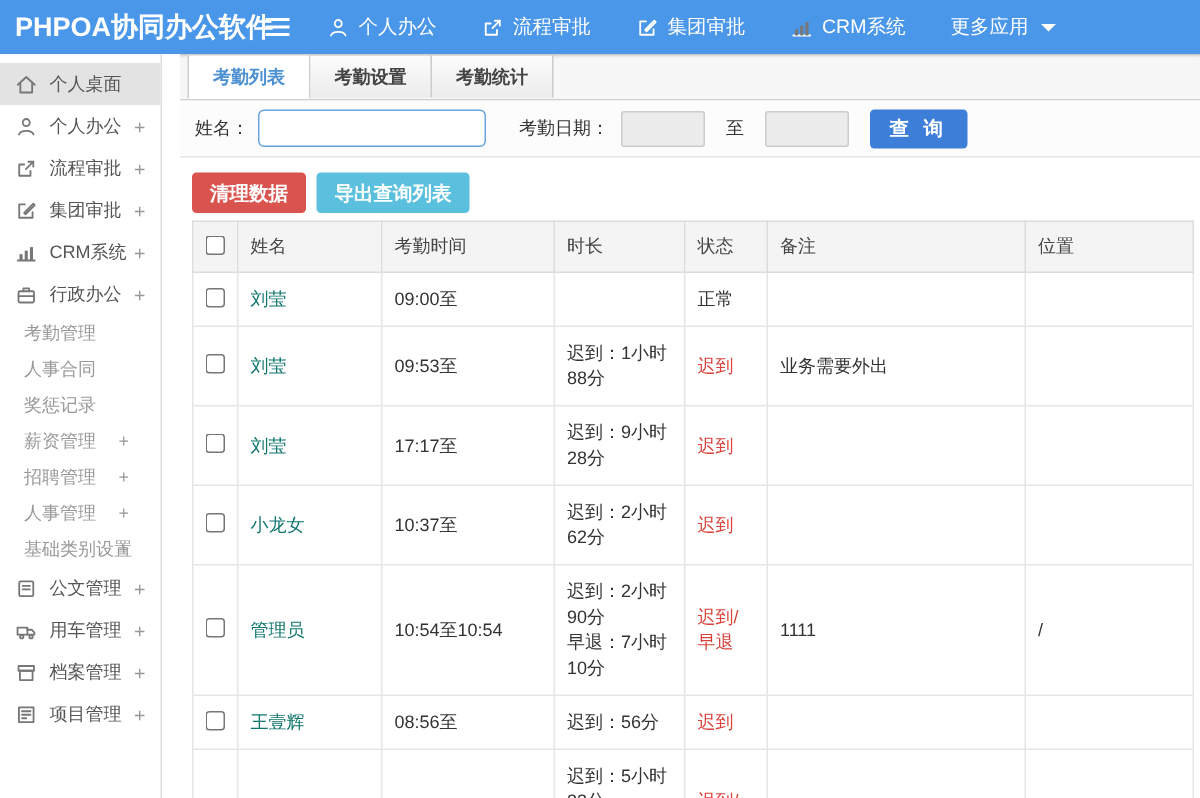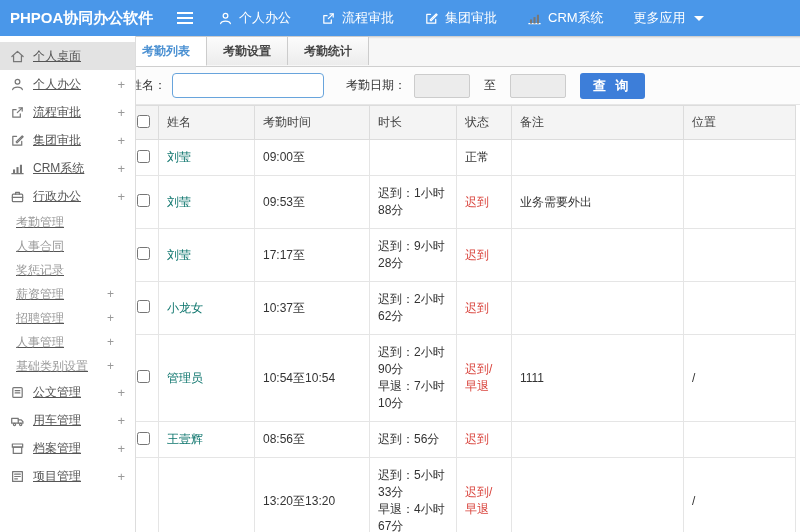--- a/index.html
+++ b/index.html
@@ -4,34 +4,34 @@
 <style>
   html,body { margin:0; padding:0; }
   body {
     width:800px; height:532px; overflow:hidden; background:#fff;
     font-family:"Liberation Sans","DejaVu Sans",sans-serif;
     -webkit-font-smoothing:antialiased;
   }
   
   .topbar { position:fixed; top:0; left:0; width:800px; height:36px; background:#4a97e9;
             display:flex; align-items:center; color:#fff; z-index:20; }
-  .logo { width:152px; padding-left:10px; font-size:15px; font-weight:bold; white-space:nowrap; }
+  .logo { width:152px; padding-left:10px; font-size:18px; font-weight:bold; white-space:nowrap; }
   .hamburger { margin-left:14px; display:inline-flex; width:18px; height:14px; cursor:pointer; }
   .nav { display:flex; margin-left:24px; gap:30px; font-size:13px; }
   .nav-item { display:flex; align-items:center; gap:6px; cursor:pointer; white-space:nowrap; }
   .topbar .icon svg { stroke:#fff; }
   .caret { width:0; height:0; border-left:5px solid transparent; border-right:5px solid transparent;
            border-top:5px solid #fff; margin-left:2px; }
   
   .icon { display:inline-flex; width:15px; height:15px; flex:0 0 auto; }
   .icon svg { width:100%; height:100%; stroke:#777; fill:none; stroke-width:1.3; stroke-linecap:round; stroke-linejoin:round; }
   
-  .sidebar { position:fixed; top:36px; left:0; width:136px; height:496px; background:#fff;
+  .sidebar { position:fixed; top:36px; left:0; width:108px; height:496px; background:#fff;
              border-right:1px solid #ddd; box-sizing:border-box; padding-top:6px; overflow:hidden;
-             font-size:12px; color:#555; z-index:10;text-decoration:underline; }
+             font-size:12px; color:#555; z-index:10; }
   .side-item { position:relative; height:28px; display:flex; align-items:center; gap:8px;
                padding-left:10px; cursor:pointer; }
   .side-item.active { background:#e3e3e3; }
   .expand { position:absolute; right:10px; color:#999; font-size:13px; }
   .sub-list { }
   .sub-item { position:relative; height:24px; line-height:24px; padding-left:16px; color:#999; cursor:pointer; }
   .sub-item .expand { right:21px; font-size:12px; }
   
   .content { position:fixed; left:120px; top:36px; width:680px; height:496px; background:#fff; overflow:hidden; }
   .tabbar { display:flex; height:30px; background:#f7f7f7;
@@ -258,20 +258,24 @@
   <div class="searchbar">
     <span class="lbl">姓名：</span>
     <input class="name-input" type="text" value="" style="">
     <span class="lbl date-lbl">考勤日期：</span>
     <input class="date-input" type="text" value="" style="">
     <span class="lbl to-lbl">至</span>
     <input class="date-input" type="text" value="" style="">
     <button class="btn btn-search">查 询</button>
   </div>
 
+  <div class="toolbar">
+    <button class="btn btn-danger">清理数据</button>
+    <button class="btn btn-info">导出查询列表</button>
+  </div>
 
   <div class="table-wrap">
     <table>
       <colgroup>
         <col style="width:30px">
           <col style="width:96px">
           <col style="width:115px">
         <col style="width:87px">
           <col style="width:55px">
           <col style="width:172px">

